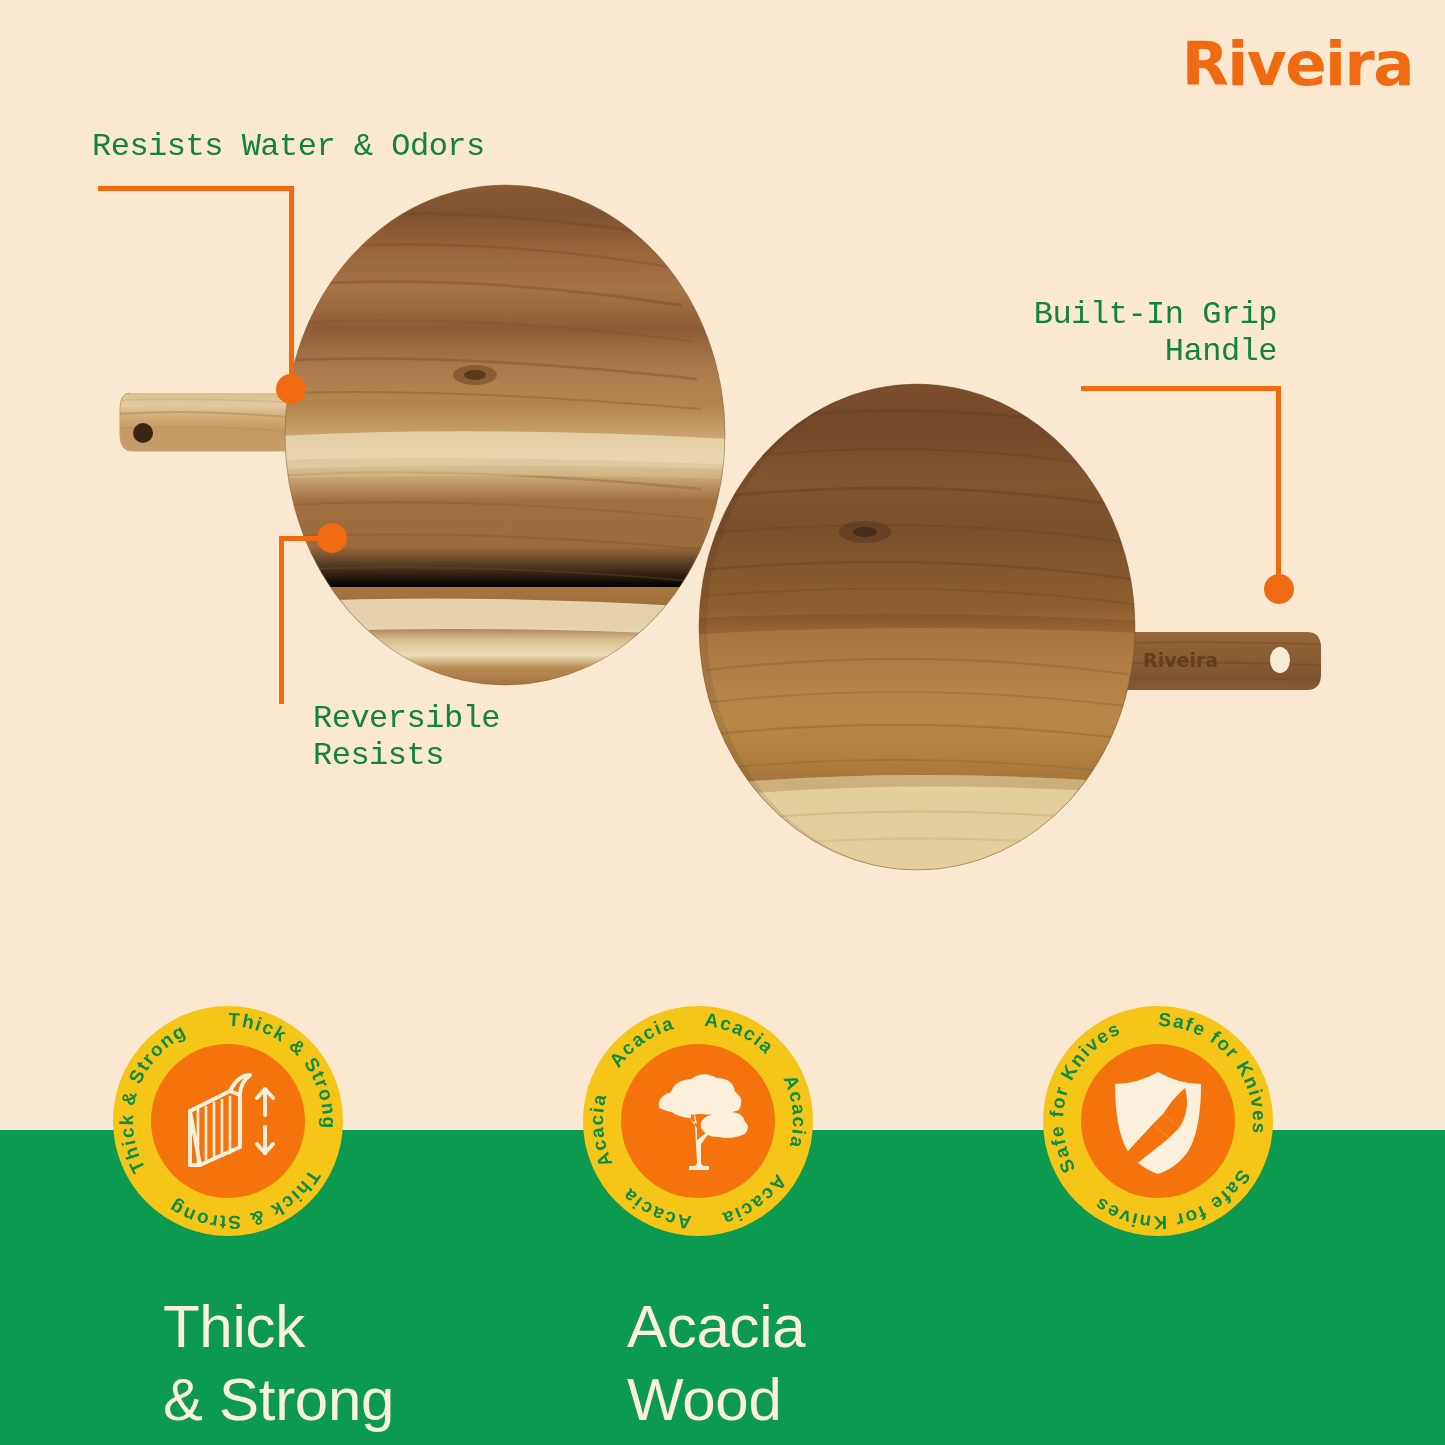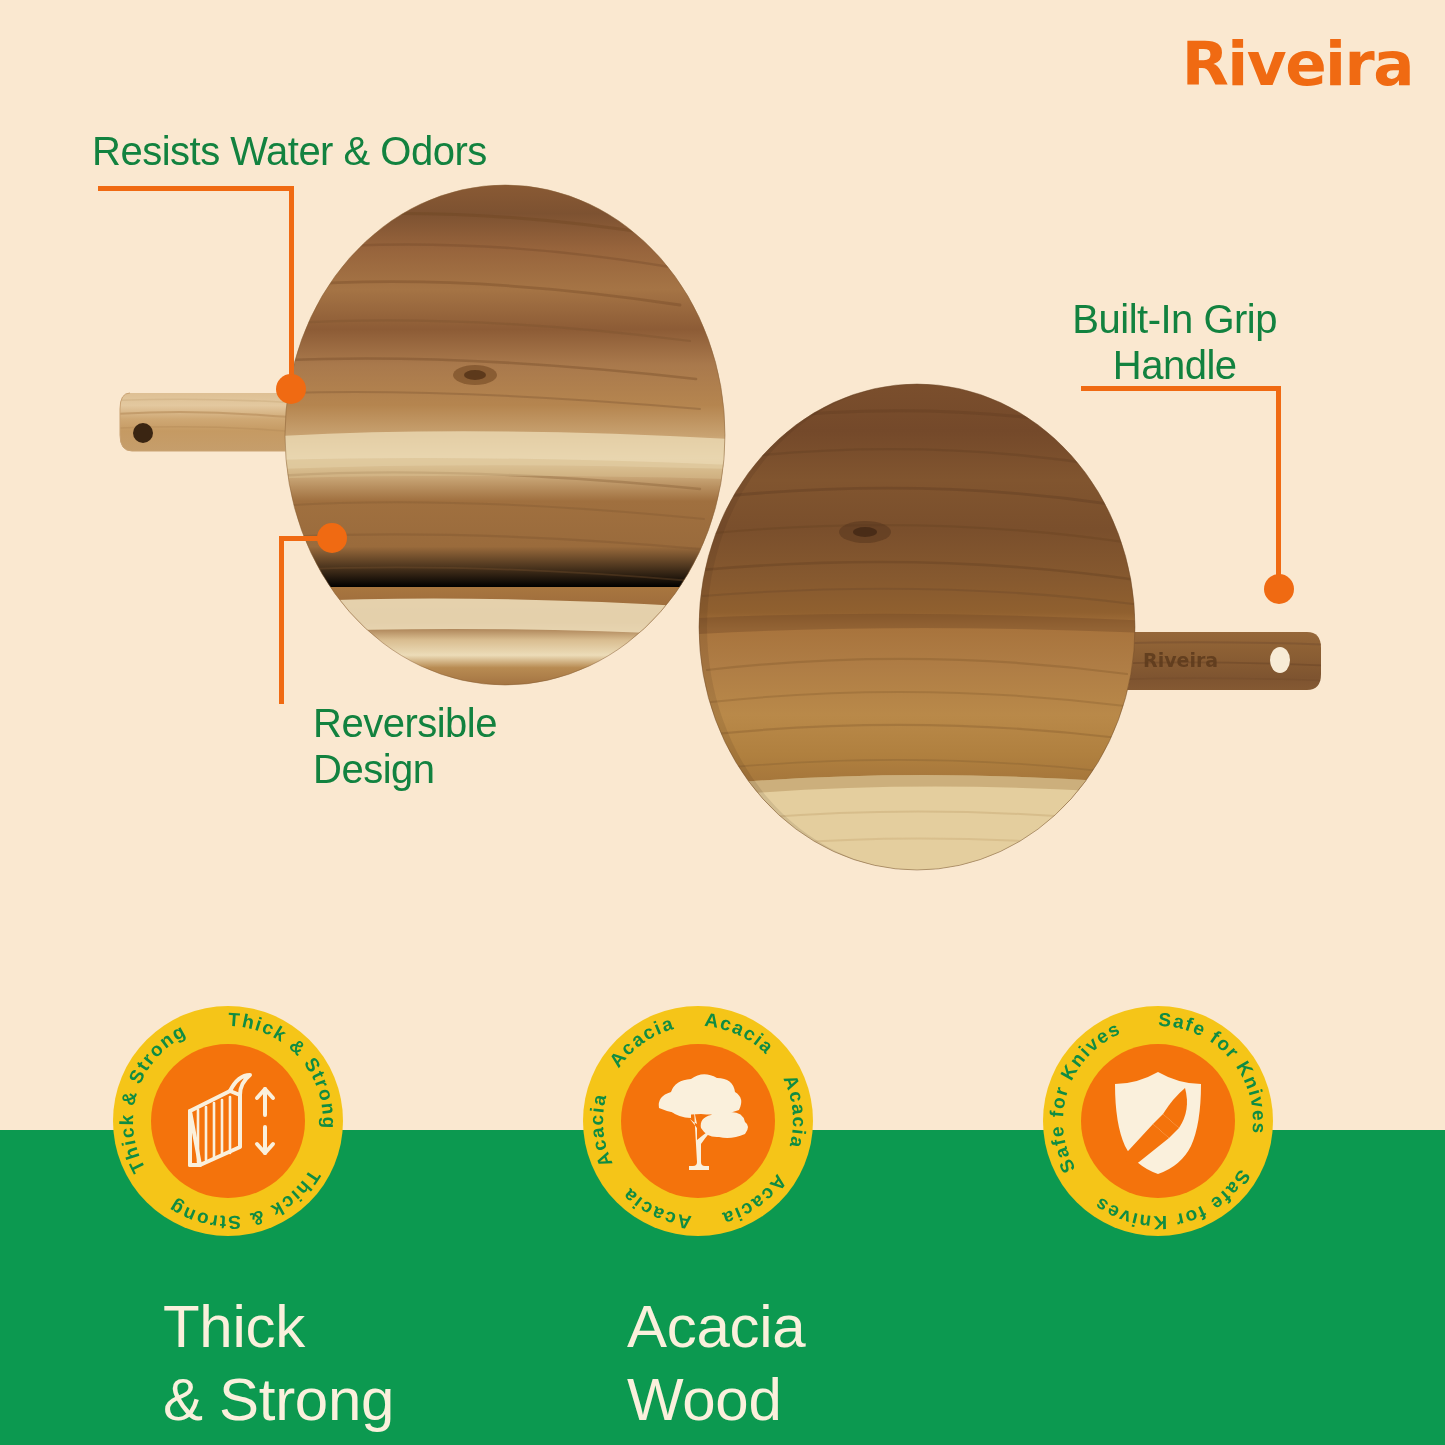--- a/index.html
+++ b/index.html
@@ -21,28 +21,28 @@
     font-size:60px;font-weight:bold;letter-spacing:-1.5px;
     color:#F06A12;line-height:1;
     font-family:"DejaVu Sans", sans-serif;
     transform:scaleX(1.02);
   }
 
   
   .callout{
     position:absolute;
     color:#12823F;
-    font-size:40px;
+    font-size:32px;
     line-height:1.16;
-    font-family:Liberation Sans, sans-serif;
+    font-family:Liberation Mono, monospace;
     letter-spacing:-0.5px;
     white-space:pre-line;
   }
   #cl-water{left:92px;top:128px;}
-  #cl-grip{right:168px;top:296px;text-align:center;}
+  #cl-grip{right:168px;top:296px;text-align:right;}
   #cl-rev{left:313px;top:700px;}
 
   
   .ln{position:absolute;background:#F06A12;}
   .dot{position:absolute;background:#F06A12;border-radius:50%;}
 
   
   #w-h{left:98px;top:186px;width:196px;height:5px;}
   #w-v{left:289px;top:186px;width:5px;height:200px;}
   #w-dot{left:276px;top:374px;width:30px;height:30px;}
@@ -294,21 +294,21 @@
   <div class="dot" id="r-dot"></div>
 
   <div class="ln" id="g-h"></div>
   <div class="ln" id="g-v"></div>
   <div class="dot" id="g-dot"></div>
 
   <div class="callout" id="cl-water">Resists Water &amp; Odors</div>
   <div class="callout" id="cl-grip">Built-In Grip
 Handle</div>
   <div class="callout" id="cl-rev">Reversible
-Design</div>
+Resists</div>
 
   <div class="badge" id="badge1">
     <svg class="ringtext" viewBox="0 0 230 230">
       <defs>
         <path id="ringPath1" d="M 115,115 m 0,-95 a 95,95 0 1,1 0,190 a 95,95 0 1,1 0,-190"></path>
       </defs>
       <text>
         <textPath href="#ringPath1" startOffset="0%">Thick &amp; Strong</textPath>
       </text>
       <text>

